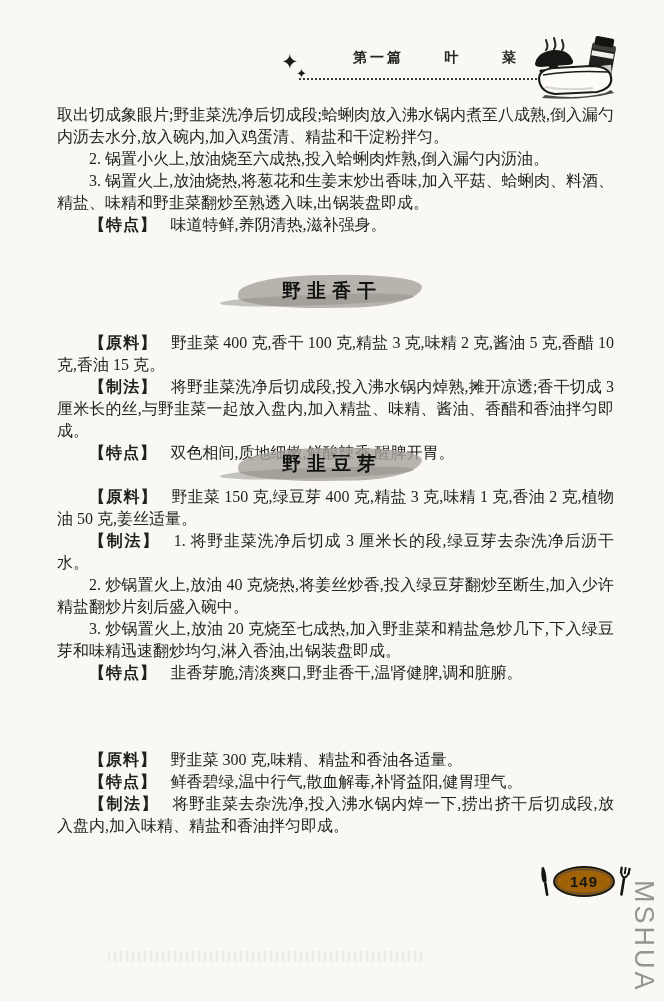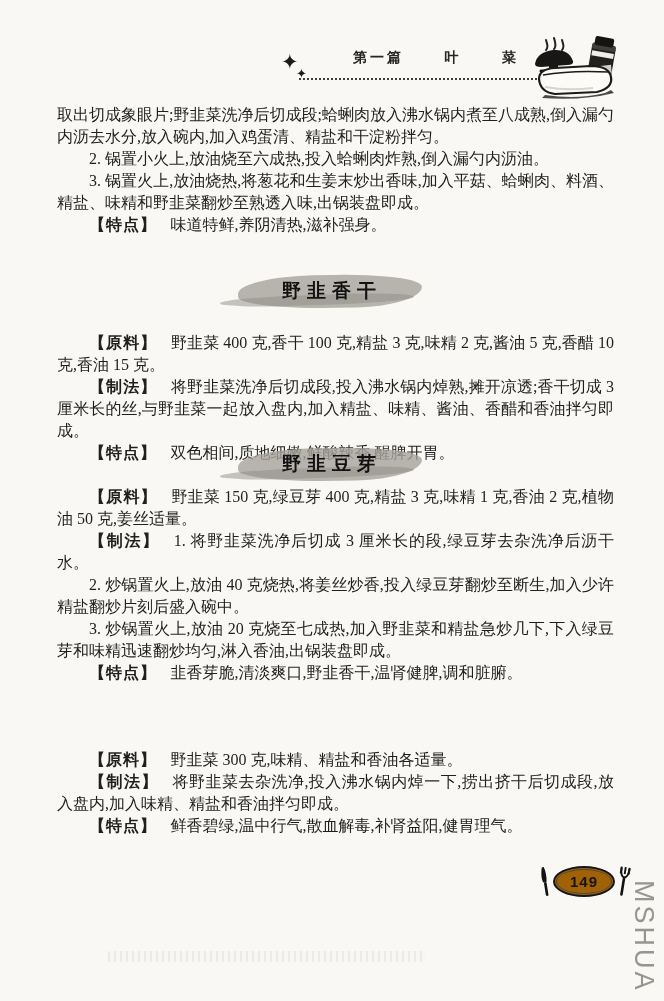--- a/index.html
+++ b/index.html
@@ -157,22 +157,22 @@
   <div class="textblock" id="recipe2-body">
     <p class="indent"><b class="label">【原料】</b><span>野韭菜 150 克,绿豆芽 400 克,精盐 3 克,味精 1 克,香油 2 克,植物油 50 克,姜丝适量。</span></p>
     <p class="indent"><b class="label">【制法】</b><span>1. 将野韭菜洗净后切成 3 厘米长的段,绿豆芽去杂洗净后沥干水。</span></p>
     <p class="indent">2. 炒锅置火上,放油 40 克烧热,将姜丝炒香,投入绿豆芽翻炒至断生,加入少许精盐翻炒片刻后盛入碗中。</p>
     <p class="indent">3. 炒锅置火上,放油 20 克烧至七成热,加入野韭菜和精盐急炒几下,下入绿豆芽和味精迅速翻炒均匀,淋入香油,出锅装盘即成。</p>
     <p class="indent"><b class="label">【特点】</b><span>韭香芽脆,清淡爽口,野韭香干,温肾健脾,调和脏腑。</span></p>
   </div>
 
   <div class="textblock" id="recipe3-body">
     <p class="indent"><b class="label">【原料】</b><span>野韭菜 300 克,味精、精盐和香油各适量。</span></p>
+    <p class="indent"><b class="label">【特点】</b><span>鲜香碧绿,温中行气,散血解毒,补肾益阳,健胃理气。</span></p>
     <p class="indent"><b class="label">【制法】</b><span>将野韭菜去杂洗净,投入沸水锅内焯一下,捞出挤干后切成段,放入盘内,加入味精、精盐和香油拌匀即成。</span></p>
-    <p class="indent"><b class="label">【特点】</b><span>鲜香碧绿,温中行气,散血解毒,补肾益阳,健胃理气。</span></p>
   </div>
 
   <div class="page-badge">
     <svg class="knife-icon" width="11" height="31" viewBox="0 0 11 31">
       <path d="M4 1 C2 8 2 12 3 16 L6.5 16 C7.5 11 7.2 5 6 1 Z" fill="#131311"></path>
       <rect x="3.7" y="16" width="2.7" height="14" rx="1.3" fill="#131311"></rect>
     </svg>
     <div class="badge-oval">
       <span class="badge-number">149</span>
     </div>

